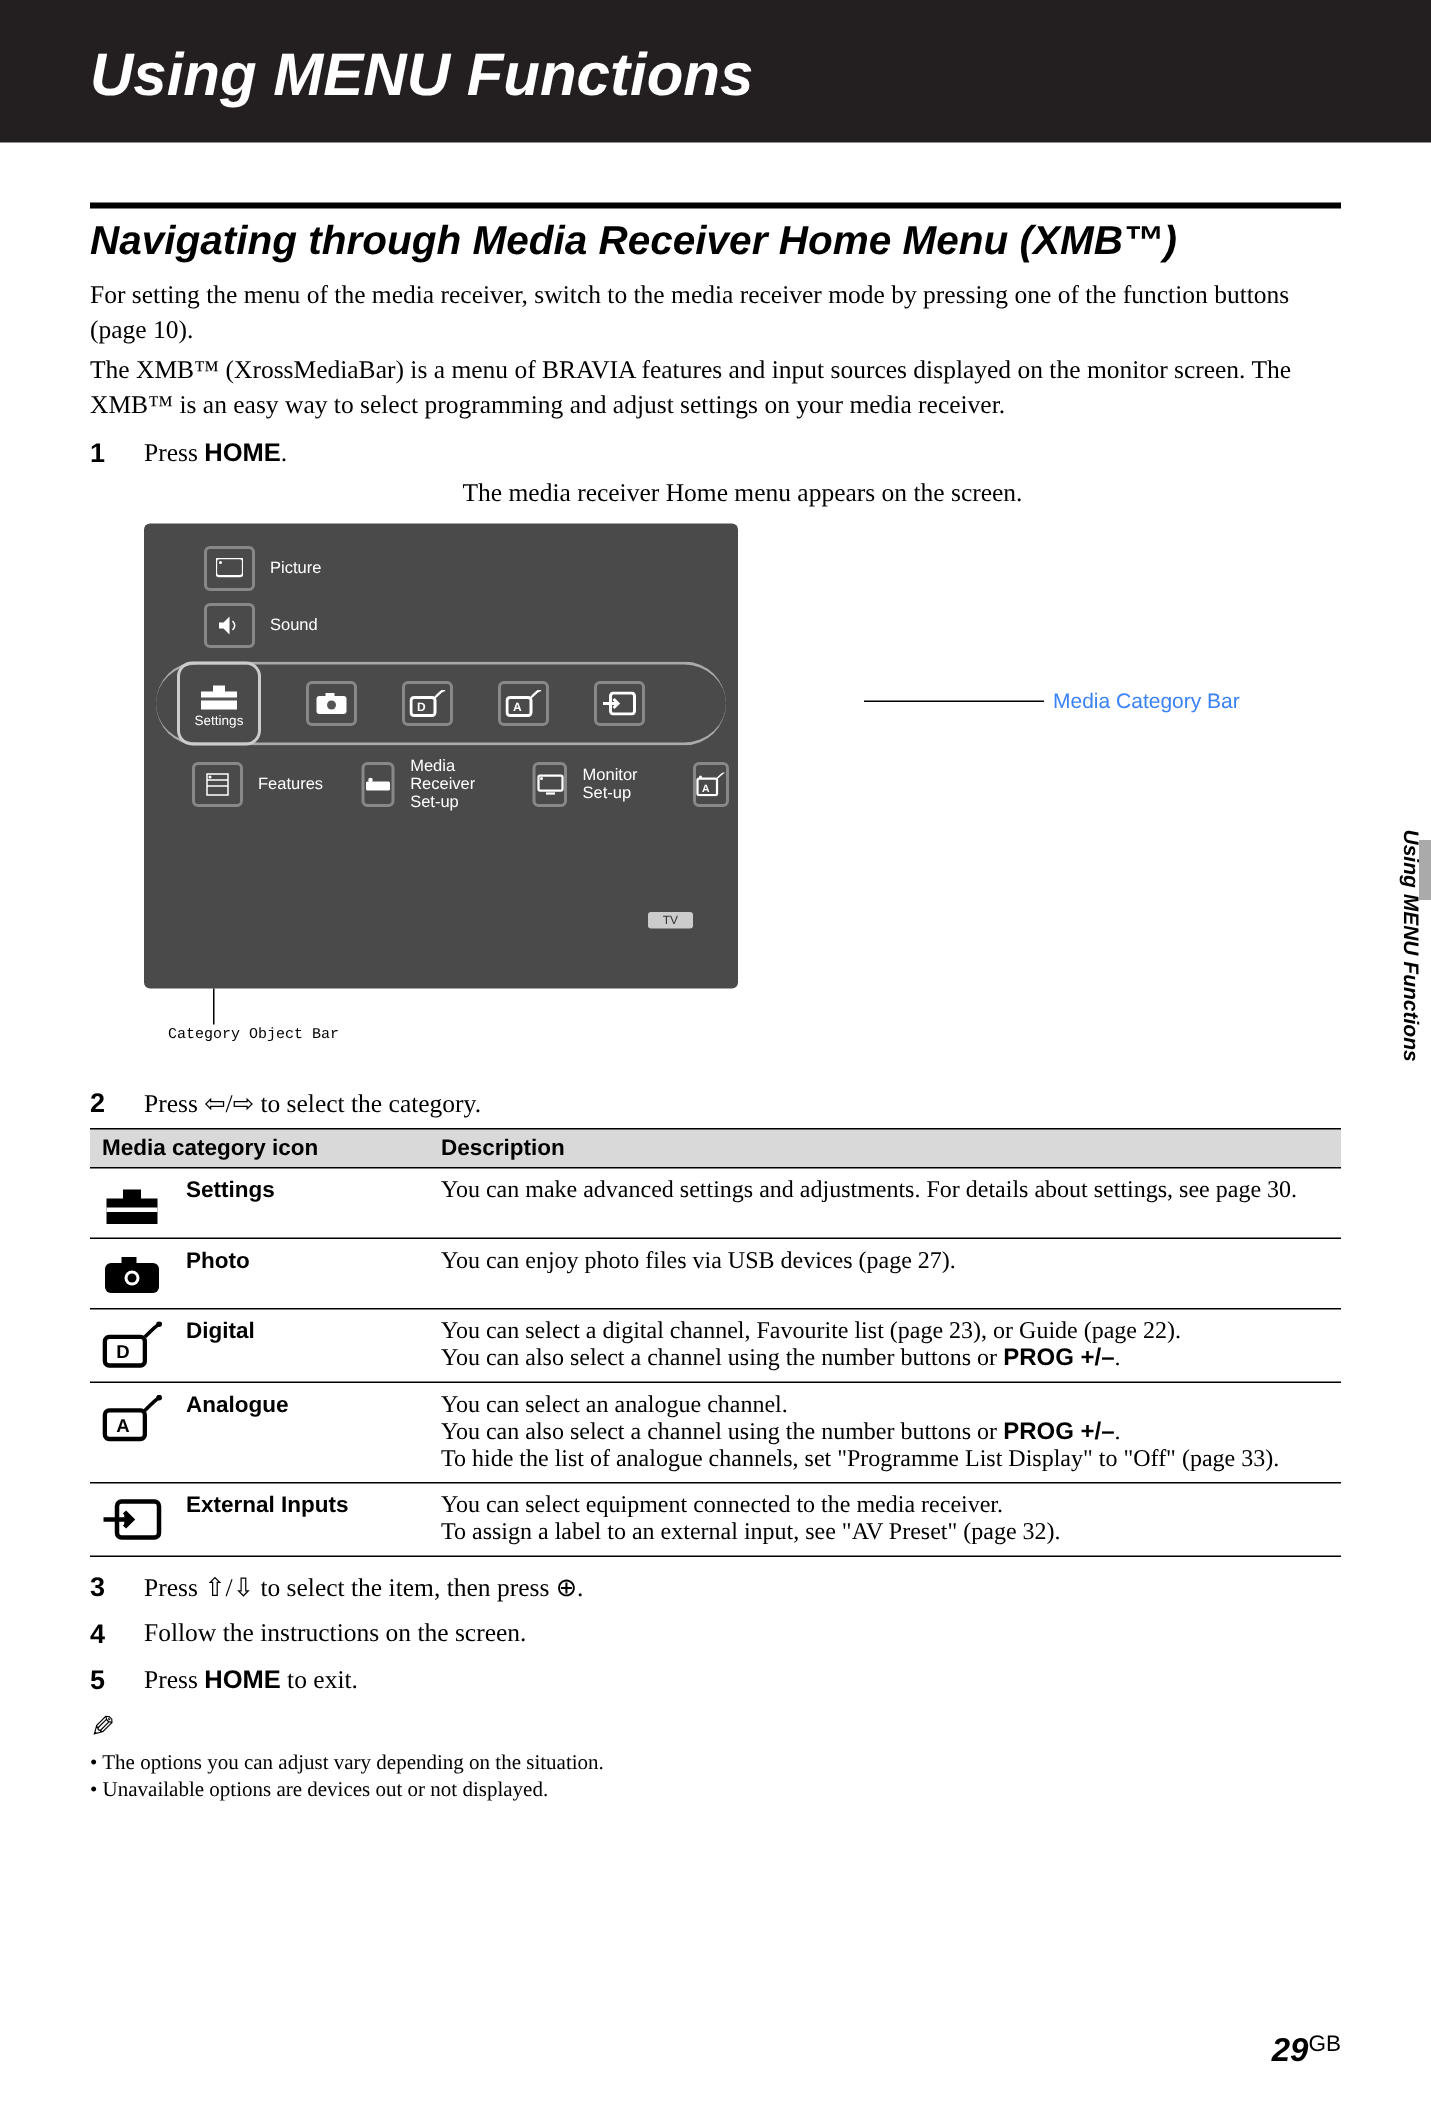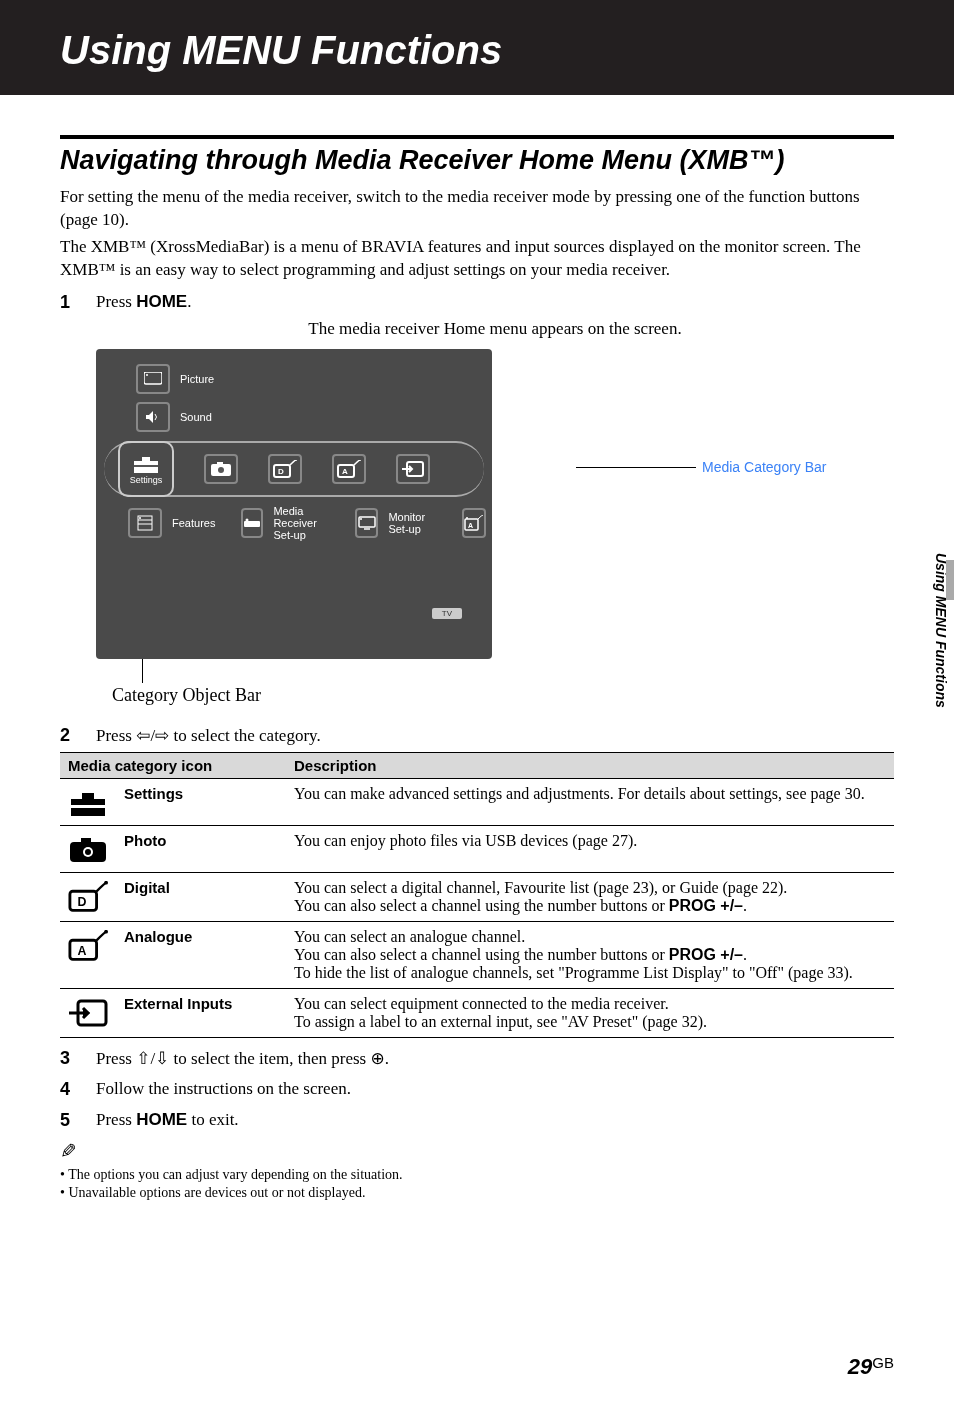--- a/index.html
+++ b/index.html
@@ -110,22 +110,22 @@
   .xmb-vlist-bot { position: absolute; left: 12px; top: 158px; display: flex; flex-direction: row; gap: 6px; }
   .xmb-pointer {
     position: absolute;
     left: 46px; top: 310px;
     width: 1px; height: 24px;
     background: #000;
   }
   .xmb-pointer-lbl {
     position: absolute;
     left: 16px; top: 336px;
-    font-family: Liberation Serif, serif;
-    font-size: 18px;
+    font-family: Liberation Mono, monospace;
+    font-size: 10px;
     color: #000;
   }
   
   table.cat-table {
     width: 100%;
     border-collapse: collapse;
     margin-top: 6px;
     font-size: 16px;
   }
   table.cat-table th {

